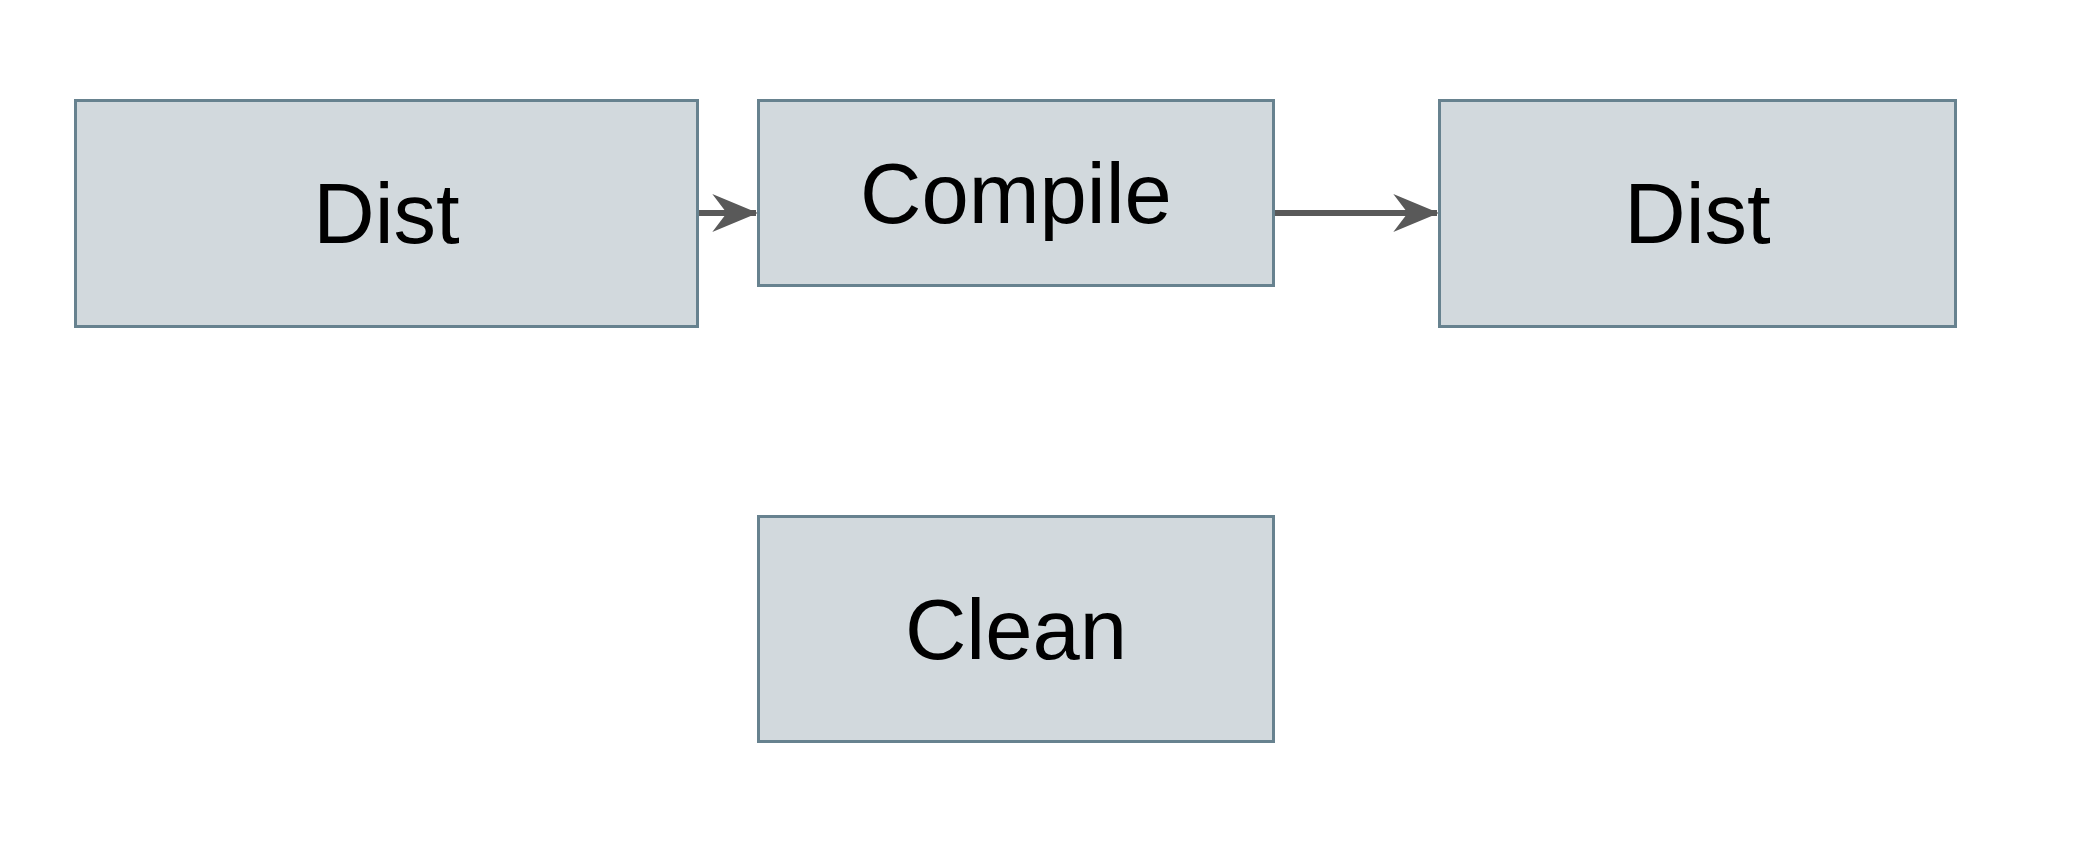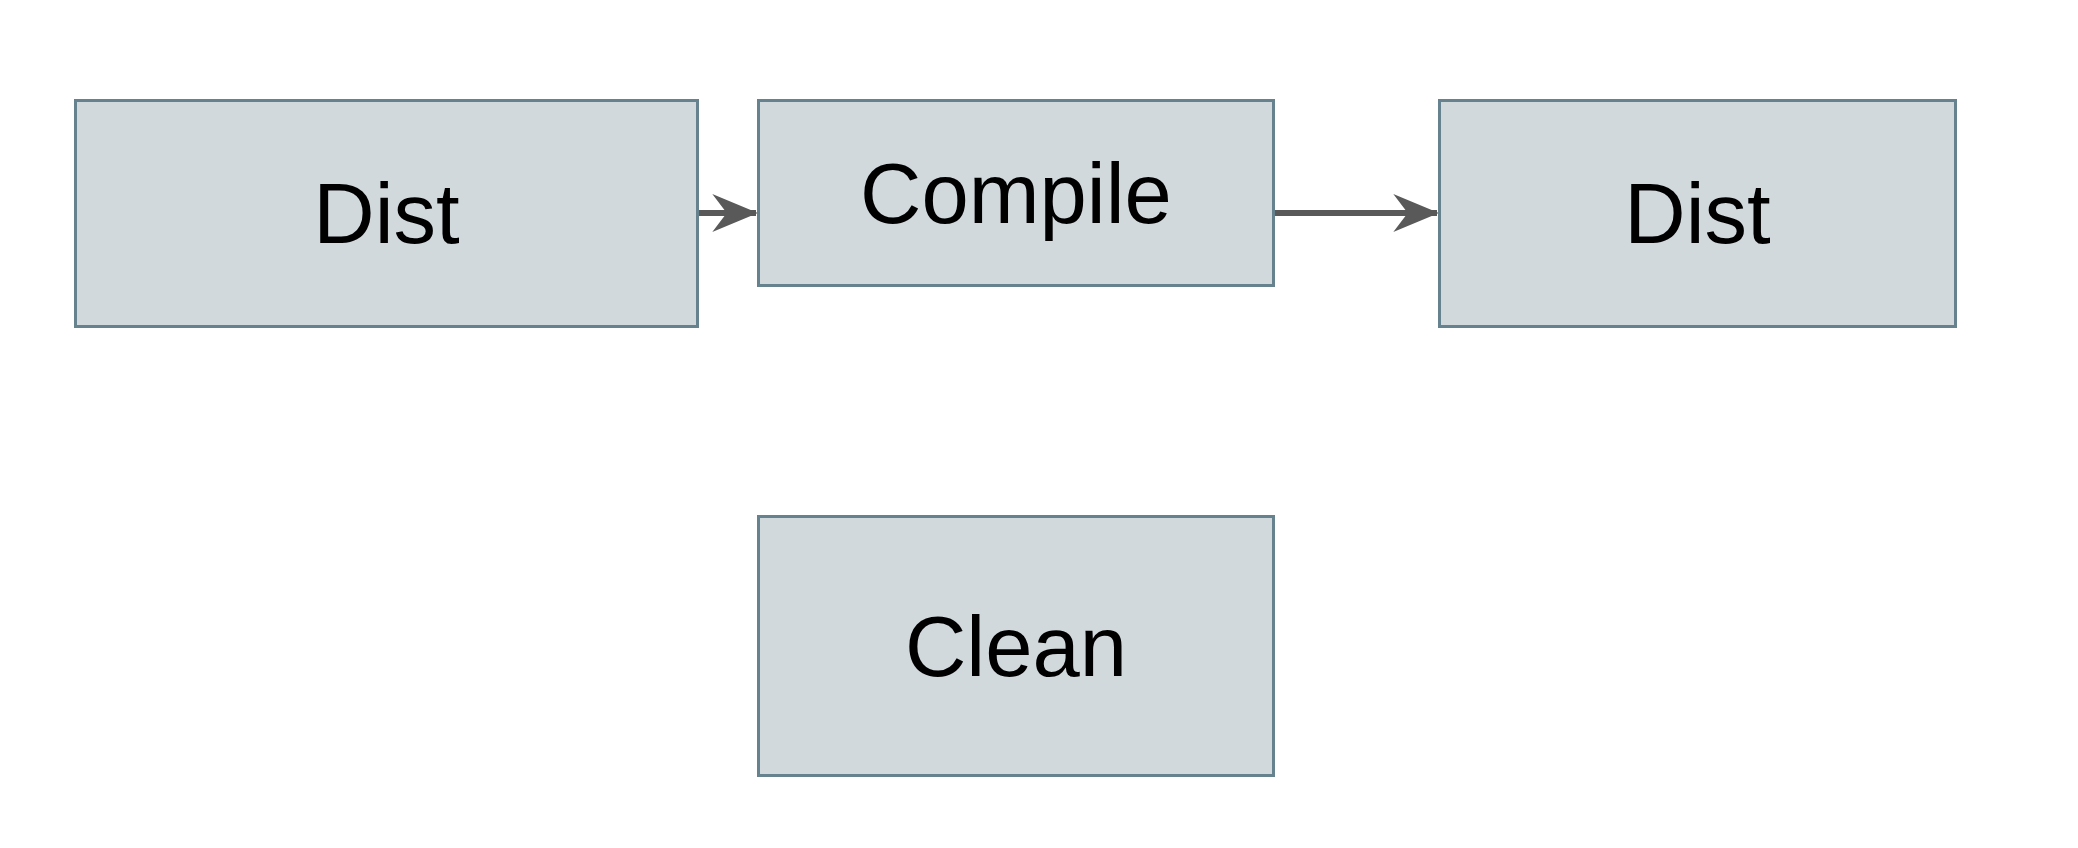--- a/index.html
+++ b/index.html
@@ -45,21 +45,21 @@
   .node-label {
     font-size: 85px;
     font-weight: 400;
     color: var(--text);
     line-height: 1;
     white-space: nowrap;
   }
   .node-dist    { left: 74px;   top: 99px;  width: 625px; height: 229px; }
   .node-compile { left: 757px;  top: 99px;  width: 518px; height: 188px; }
   .node-init    { left: 1438px; top: 99px;  width: 519px; height: 229px; }
-  .node-clean   { left: 757px;  top: 515px; width: 518px; height: 262px; }
+  .node-clean   { left: 757px;  top: 515px; width: 518px; height: 228px; }
 </style>
 </head>
 <body>
 
 <div class="canvas">
 
   <svg class="edges" viewBox="0 0 2078 848" xmlns="http://www.w3.org/2000/svg">
     <defs>
       <marker id="arrowhead" viewBox="0 0 12 10" refX="11.5" refY="5" markerWidth="46" markerHeight="38" markerUnits="userSpaceOnUse" orient="auto">
         <path class="arrowhead-path" d="M 0 0 L 12 5 L 0 10 L 3.8 5 Z"></path>

